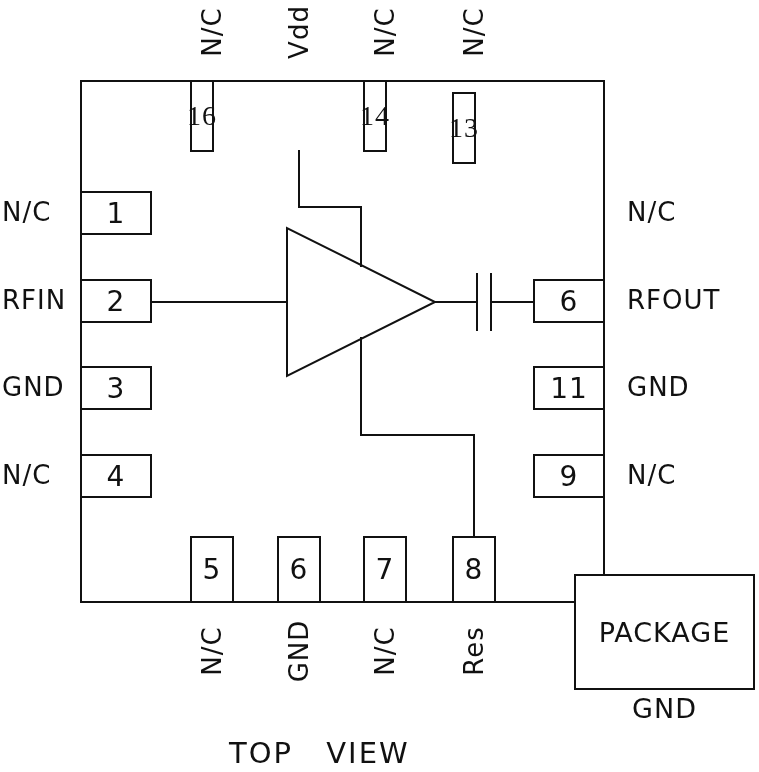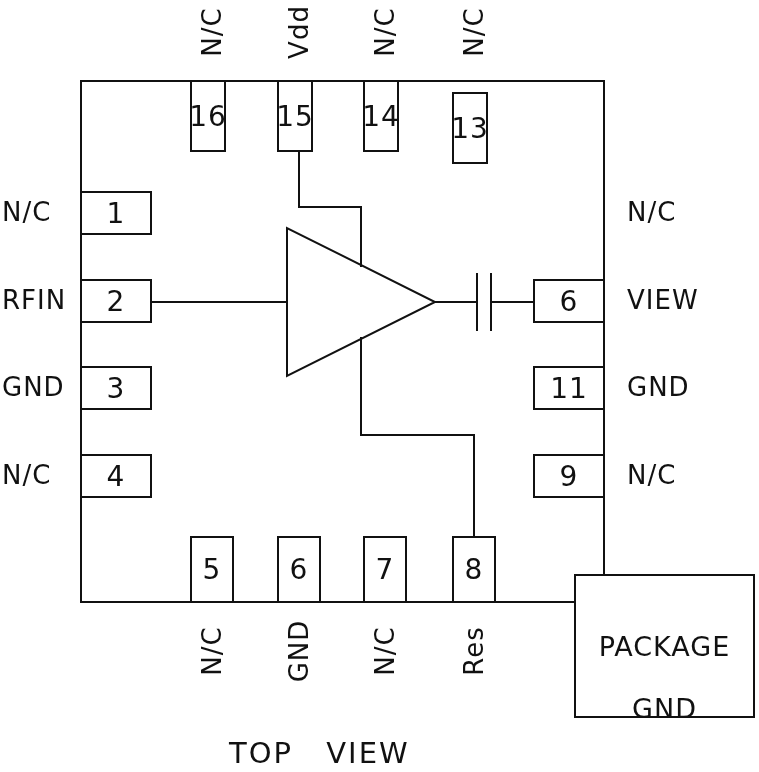--- a/index.html
+++ b/index.html
@@ -15,34 +15,34 @@
     box-sizing:border-box; border:2px solid #111111; background:transparent; z-index:1;
   }
   svg.schematic { position:absolute; left:0; top:0; z-index:2; }
 
   .pinbox {
     position:absolute; box-sizing:border-box; border:2px solid #111111;
     background:#ffffff; z-index:3; display:flex; align-items:center; justify-content:center;
     font-size:28px; letter-spacing:1px;
   }
   .pinbox.side   { width:72px; height:44px; }   
-  .pinbox.top    { width:36px; height:72px; }   
+  .pinbox.top    { width:24px; height:72px;font-family:Liberation Serif, serif; }   
   .pinbox.bottom { width:44px; height:67px; }   
 
   .side-label {
     position:absolute; z-index:4; font-size:26px; line-height:33px;
     letter-spacing:1px; white-space:nowrap;
   }
   .vlabel {
     position:absolute; z-index:4; font-size:26px; letter-spacing:1px;
     white-space:nowrap; transform:translate(-50%,-50%) rotate(-90deg);
   }
 
   .package-base-box {
-    position:absolute; left:574px; top:574px; width:181px; height:144px;
+    position:absolute; left:574px; top:574px; width:181px; height:116px;
     box-sizing:border-box; border:2px solid #111111; background:#ffffff; z-index:3;
     display:flex; flex-direction:column; align-items:center; justify-content:center;
     font-size:27px; line-height:37px; letter-spacing:1px; text-align:left;
   }
   .package-base-gnd {
     position:absolute; left:574px; top:693px; width:181px; text-align:center;
     font-size:27px; letter-spacing:1px; z-index:4;
   }
   .title {
     position:absolute; left:226px; top:736px; z-index:4;
@@ -67,23 +67,20 @@
       <path d="M491 302 H537"></path>
       <g>
         <path d="M477 273 V331"></path>
         <path d="M491 273 V331"></path>
       </g>
     </g>
   </svg>
 
   <div class="pinbox top" style="left:190px;top:80px">
       <span>16</span>
-    </div>
-  <div class="pinbox top" style="left:277px;top:80px">
-      <span>15</span>
     </div>
   <div class="pinbox top" style="left:363px;top:80px">
       <span>14</span>
     </div>
   <div class="pinbox top" style="left:452px;top:92px">
       <span>13</span>
     </div>
 
   <div class="pinbox side" style="left:80px;top:191px">
       <span>1</span>
@@ -120,21 +117,21 @@
   <div class="pinbox bottom" style="left:452px;top:536px">
       <span>8</span>
     </div>
 
   <div class="side-label" style="left:2px;top:196px">N/C</div>
   <div class="side-label" style="left:2px;top:284px">RFIN</div>
   <div class="side-label" style="left:2px;top:371px">GND</div>
   <div class="side-label" style="left:2px;top:459px">N/C</div>
 
   <div class="side-label" style="left:627px;top:196px">N/C</div>
-  <div class="side-label" style="left:627px;top:284px">VIEW</div>
+  <div class="side-label" style="left:627px;top:284px">RFOUT</div>
   <div class="side-label" style="left:627px;top:371px">GND</div>
   <div class="side-label" style="left:627px;top:459px">N/C</div>
 
   <div class="vlabel" style="left:212px;top:32px">N/C</div>
   <div class="vlabel" style="left:299px;top:32px">Vdd</div>
   <div class="vlabel" style="left:385px;top:32px">N/C</div>
   <div class="vlabel" style="left:474px;top:32px">N/C</div>
 
   <div class="vlabel" style="left:212px;top:651px">N/C</div>
   <div class="vlabel" style="left:299px;top:651px">GND</div>

